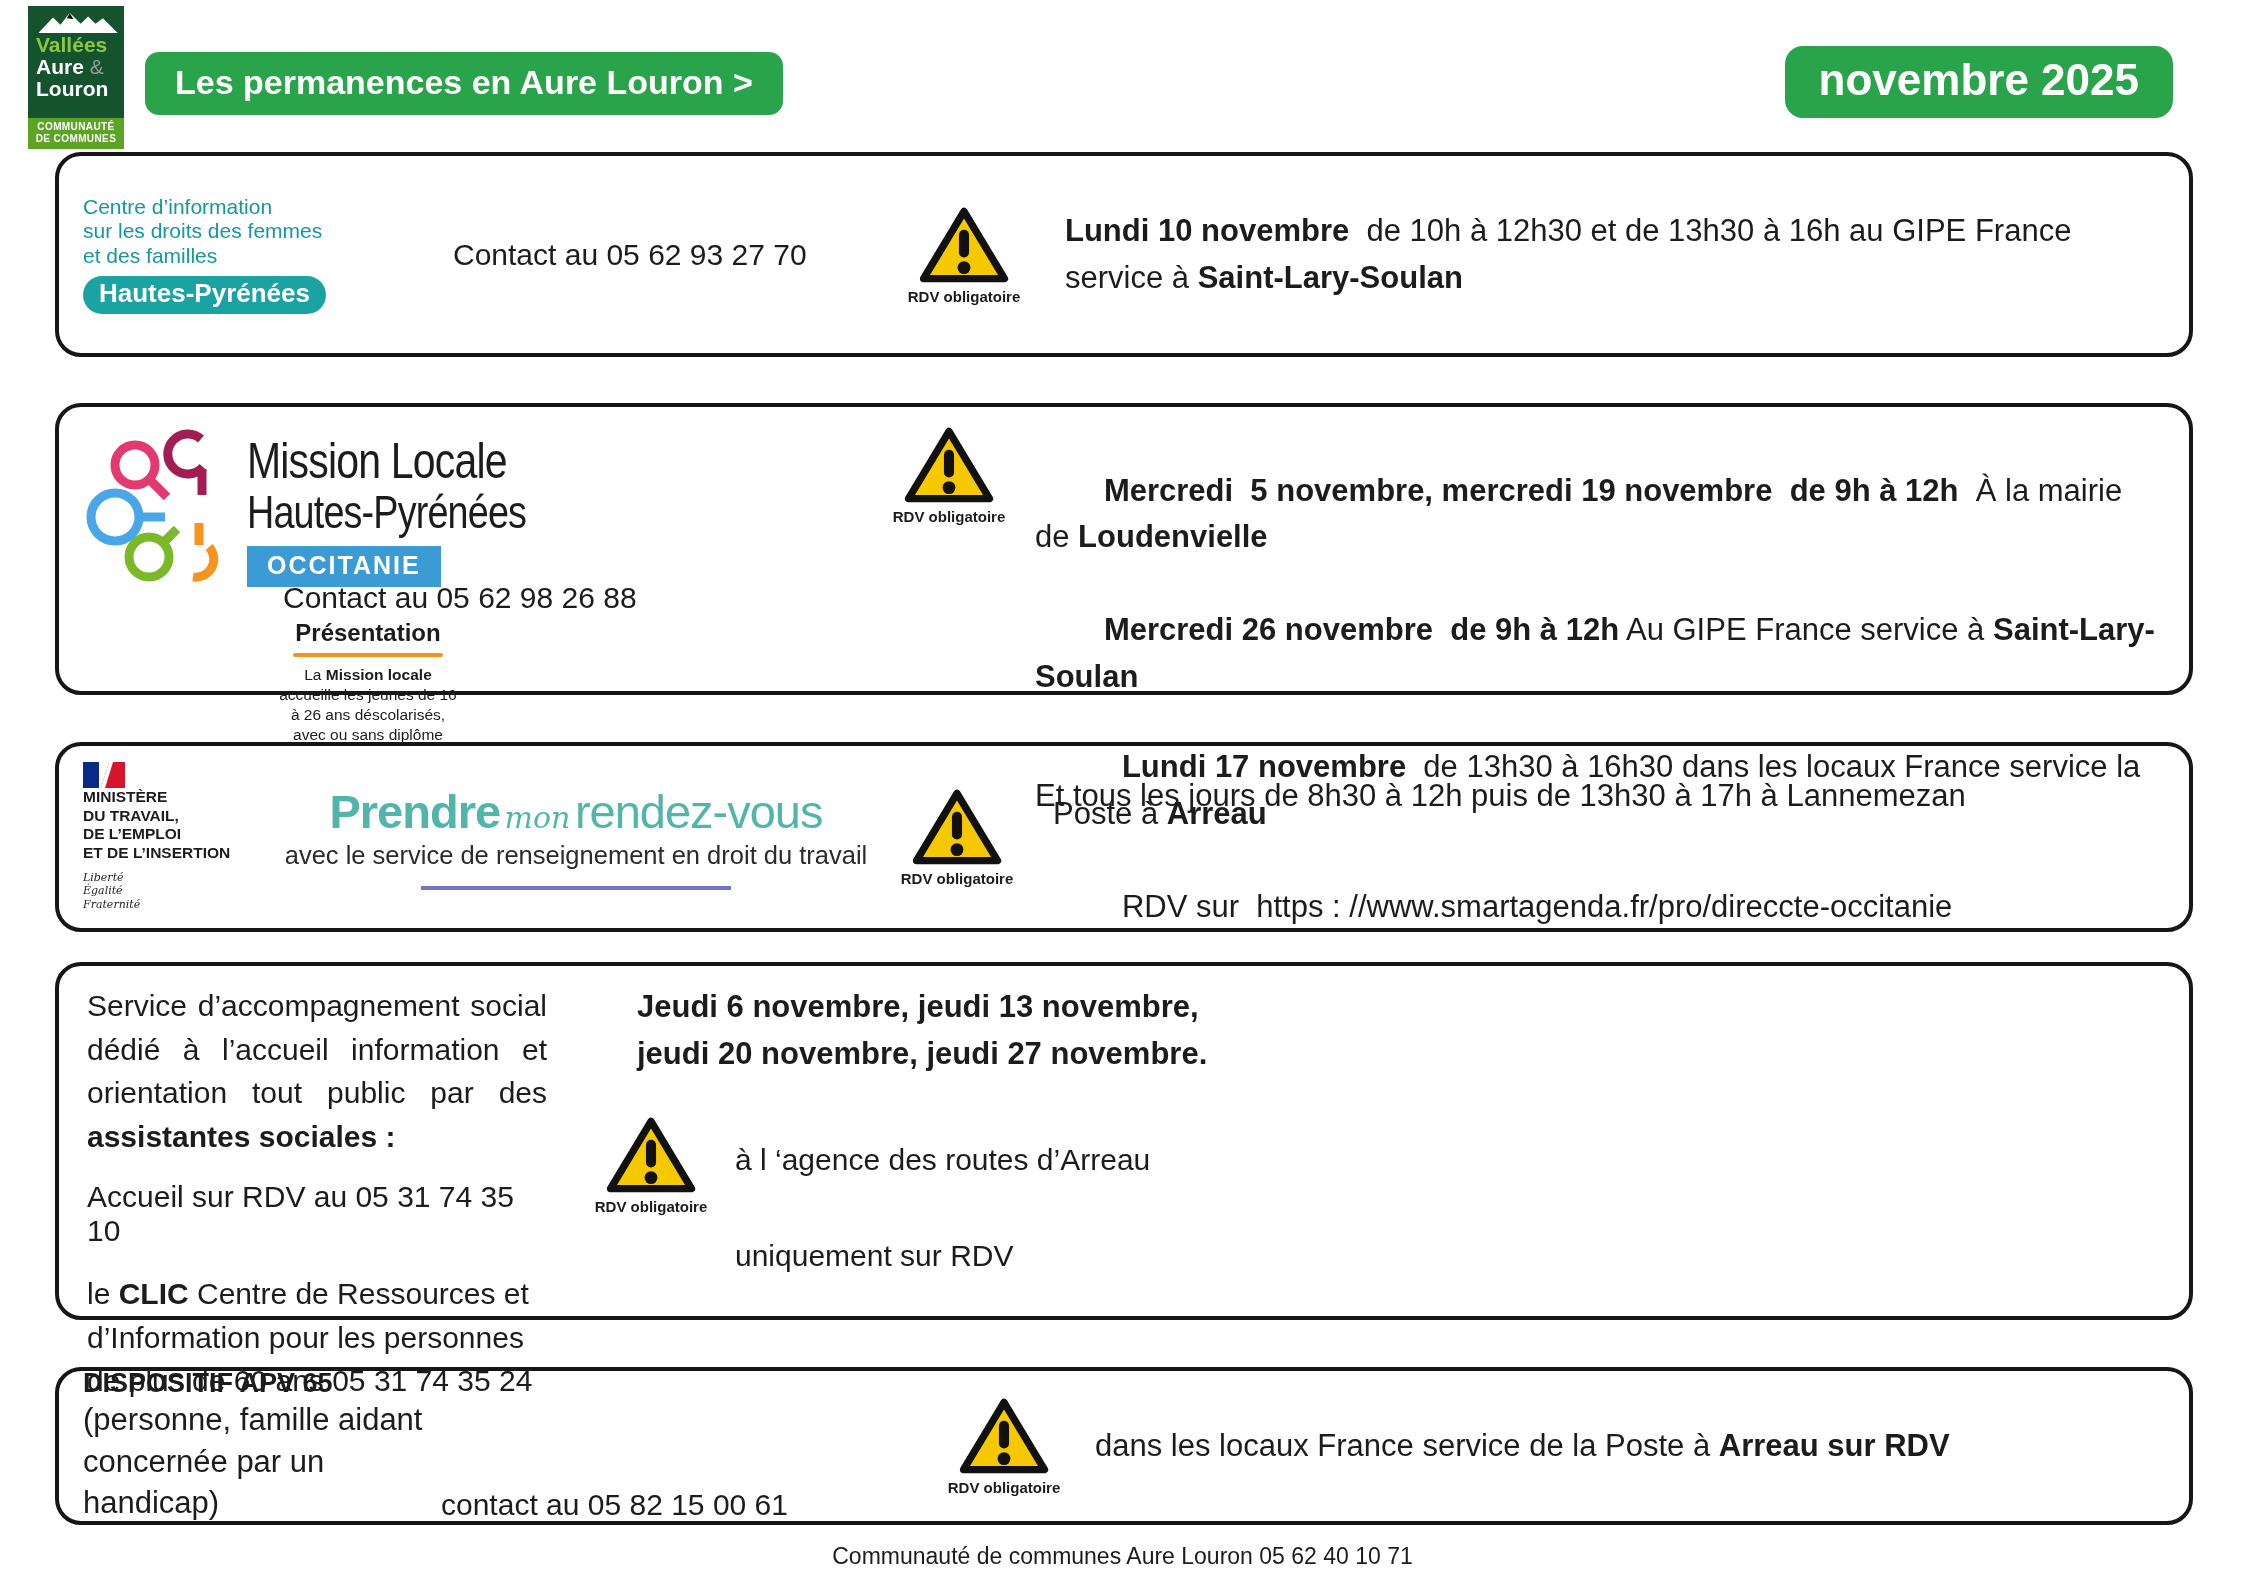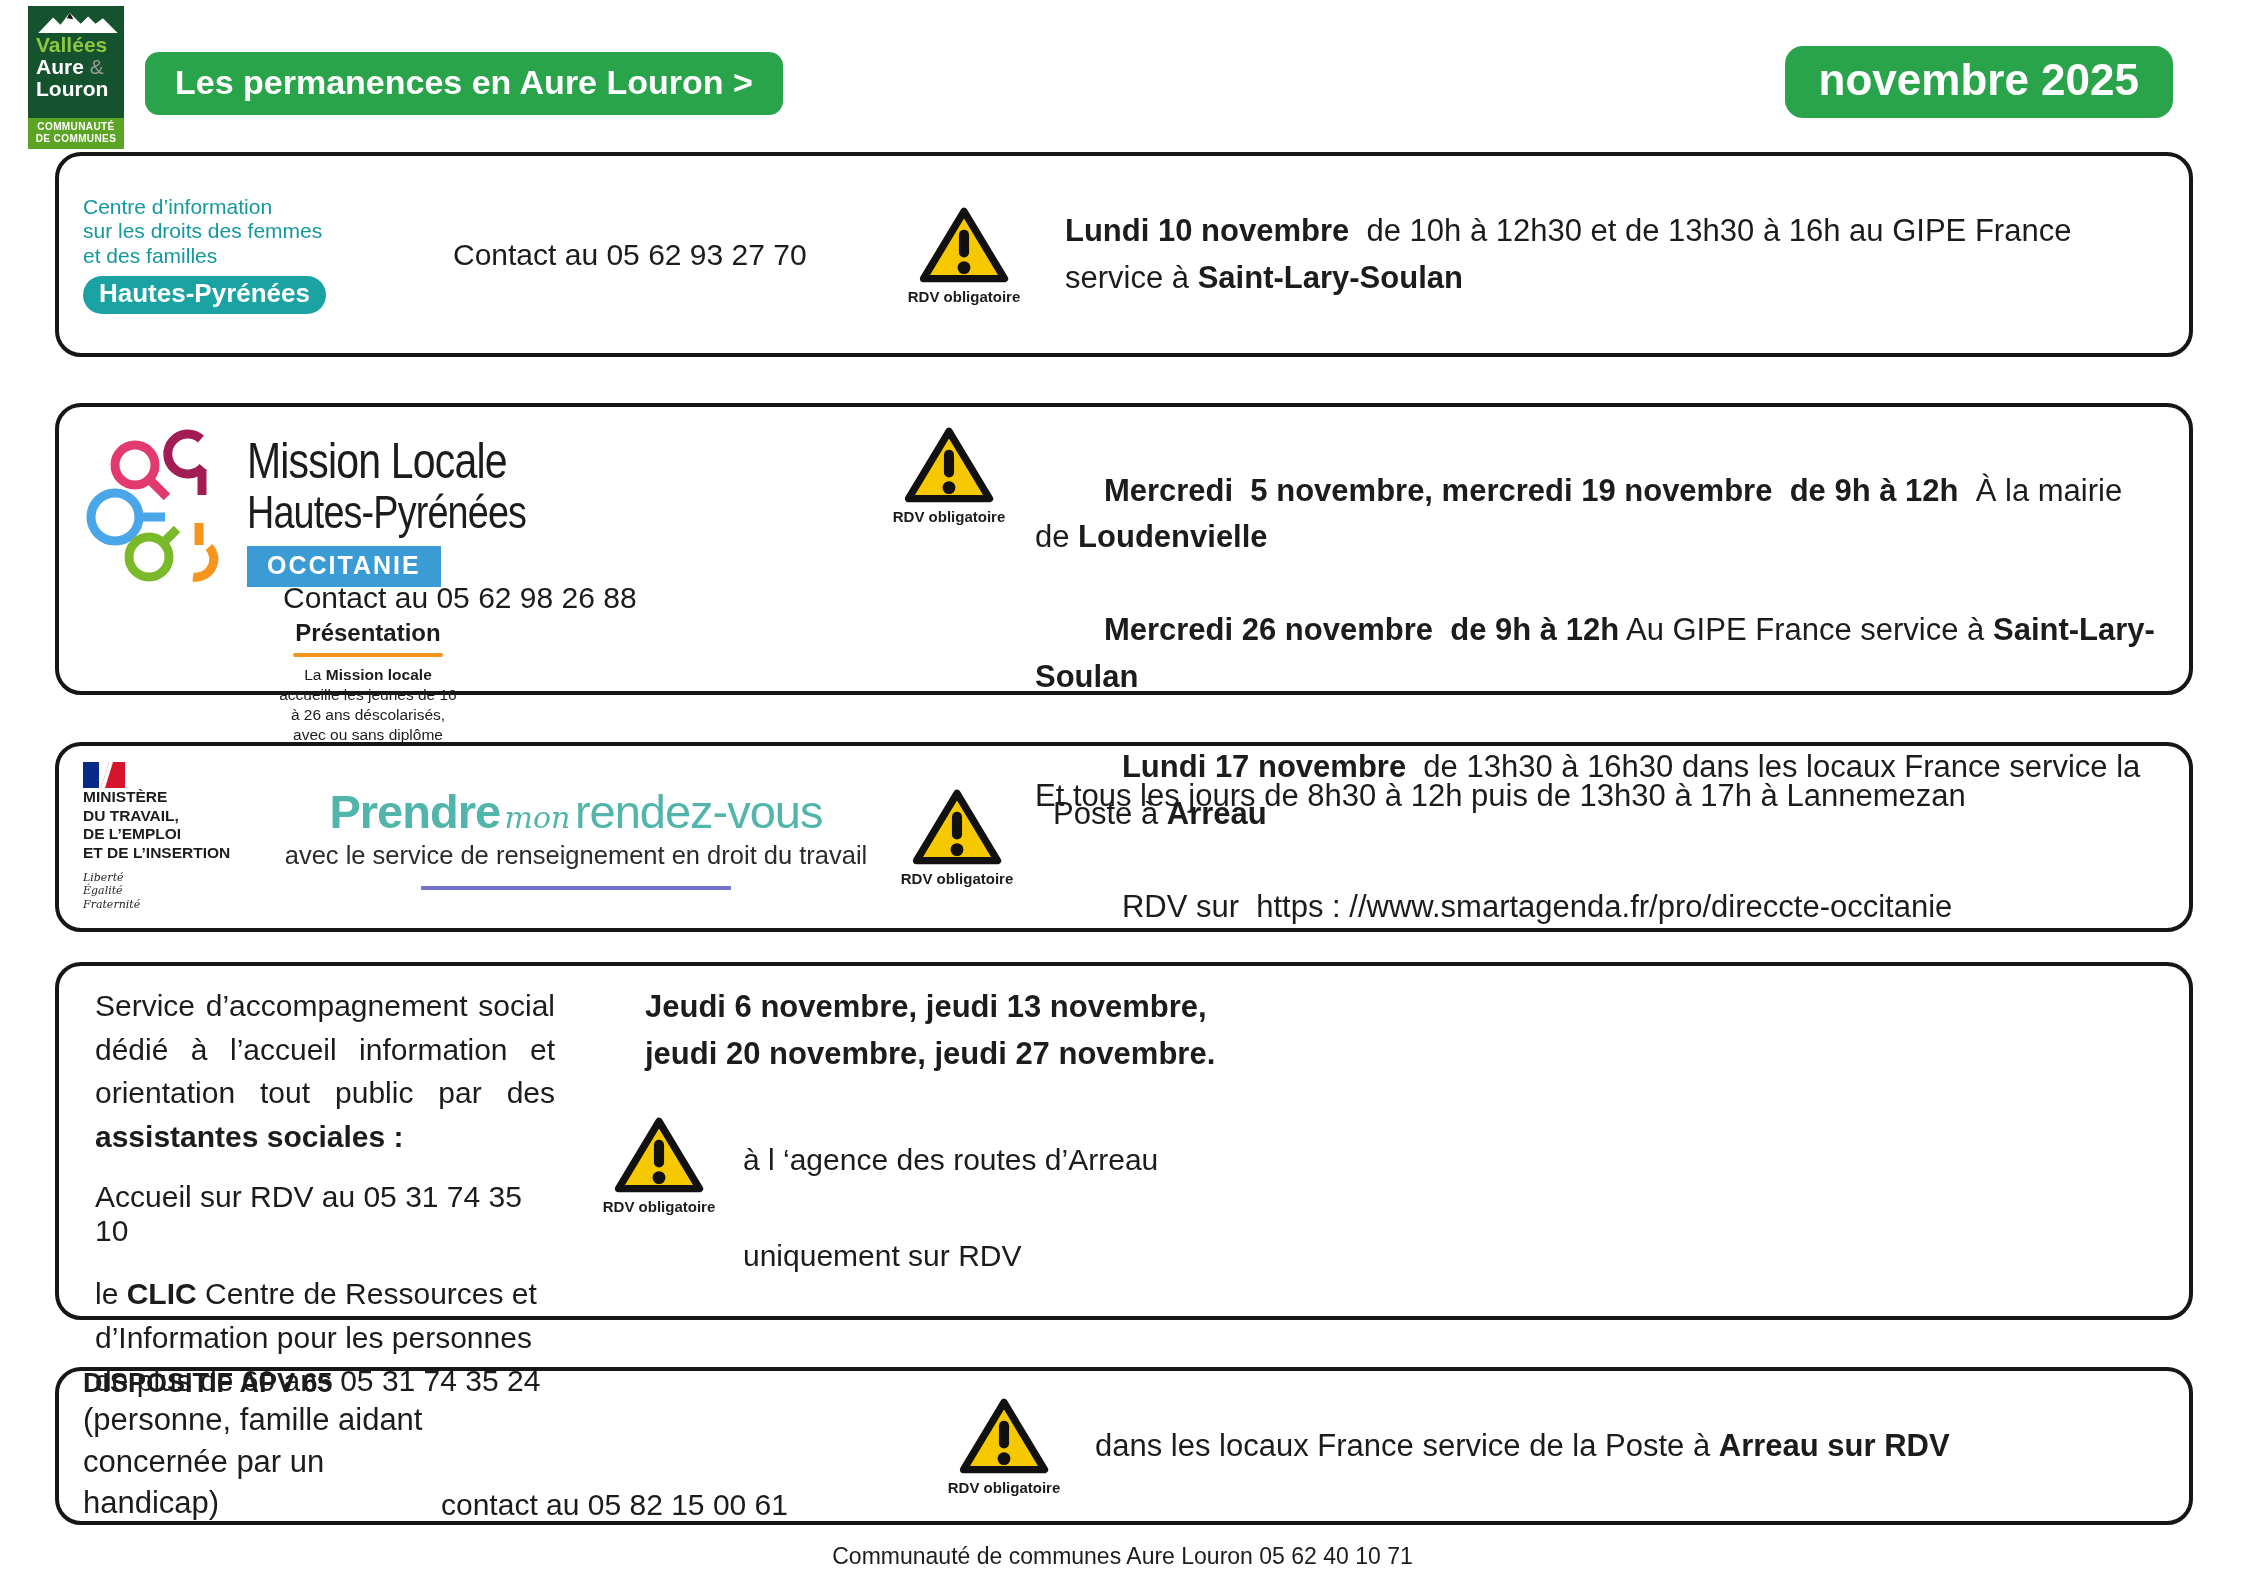--- a/index.html
+++ b/index.html
@@ -78,21 +78,21 @@
   .card3 .warn{margin-left:30px;}
   .card3 .sched{margin-left:40px;flex:1;}
 
   
   .card4{height:358px;margin-bottom:47px;align-items:flex-start;padding-top:18px;}
   .hp-col{width:275px;flex:none;text-align:center;padding-top:4px;}
   .hp-t1{color:#1660a8;font-weight:bold;font-size:41px;letter-spacing:1px;line-height:1;}
   .hp-t1 .dash{color:#f39200;}
   .hp-t2{color:#1660a8;font-weight:bold;font-size:40px;letter-spacing:1px;line-height:1.05;}
   .hp-t3{color:#1660a8;font-weight:bold;font-size:18px;letter-spacing:6px;margin-top:6px;}
-  .mid-col{width:460px;flex:none;margin-left:12px;}
+  .mid-col{width:460px;flex:none;margin-left:4px;}
   .mid-col .p1{font-size:30px;line-height:1.45;text-align:justify;}
   .mid-col .p2{font-size:30px;margin-top:22px;}
   .mid-col .p3{font-size:30px;line-height:1.45;margin-top:24px;}
   .right-col{flex:1;margin-left:30px;}
   .right-col .r1{font-weight:bold;font-size:31px;line-height:1.5;margin-left:60px;width:610px;}
   .right-col .rrow{display:flex;align-items:flex-start;margin-top:38px;}
   .right-col .rrow .warn{margin-left:18px;}
   .right-col .r2{font-size:30px;margin-left:28px;margin-top:28px;}
   .right-col .r3{font-size:30px;margin-left:158px;margin-top:24px;}
 

